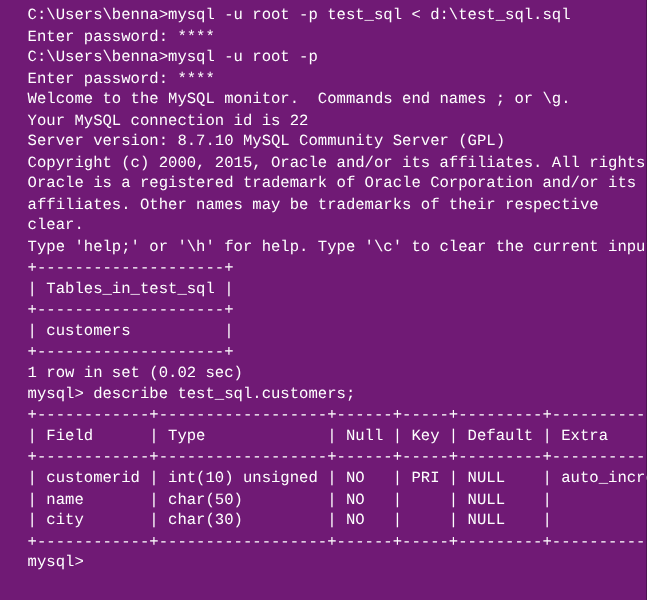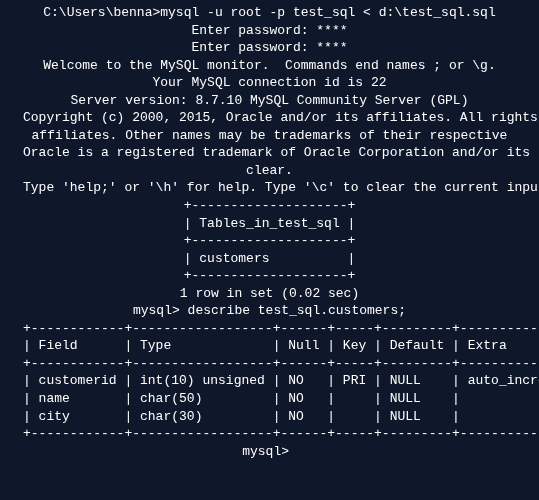--- a/index.html
+++ b/index.html
@@ -12,52 +12,52 @@
       background-color: #000000;
       width: 539px;
       height: 500px;
       overflow: hidden;
       font-family: 'Courier New', Courier, monospace;
       font-size: 13px;
       color: #c0c0c0;
     }
 
     .terminal {
-      background-color: #0f172a;
+      background-color: #701a75;
       width: 539px;
       height: 500px;
       padding: 4px 23px;
       overflow: hidden;
       line-height: 1.35;
-      text-align: center;
     }
 
     .line {
       white-space: pre;
       display: block;
     }
 
     .white { color: #ffffff; }
   </style>
 </head>
 <body>
 
 <div class="terminal">
 <span class="line white">C:\Users\benna&gt;mysql -u root -p test_sql &lt; d:\test_sql.sql</span>
     <span class="line white">Enter password: ****</span>
     <span class="line white"></span>
+    <span class="line white">C:\Users\benna&gt;mysql -u root -p</span>
     <span class="line white">Enter password: ****</span>
     <span class="line white">Welcome to the MySQL monitor.  Commands end names ; or \g.</span>
     <span class="line white">Your MySQL connection id is 22</span>
     <span class="line white">Server version: 8.7.10 MySQL Community Server (GPL)</span>
     <span class="line white"></span>
     <span class="line white">Copyright (c) 2000, 2015, Oracle and/or its affiliates. All rights reserved.</span>
     <span class="line white"></span>
+    <span class="line white">Oracle is a registered trademark of Oracle Corporation and/or its</span>
     <span class="line white">affiliates. Other names may be trademarks of their respective</span>
-    <span class="line white">Oracle is a registered trademark of Oracle Corporation and/or its</span>
     <span class="line white">clear.</span>
     <span class="line white"></span>
     <span class="line white">Type 'help;' or '\h' for help. Type '\c' to clear the current input statement.</span>
     <span class="line white"></span>
     <span class="line white">+--------------------+</span>
     <span class="line white">| Tables_in_test_sql |</span>
     <span class="line white">+--------------------+</span>
     <span class="line white">| customers          |</span>
     <span class="line white">+--------------------+</span>
     <span class="line white">1 row in set (0.02 sec)</span>

